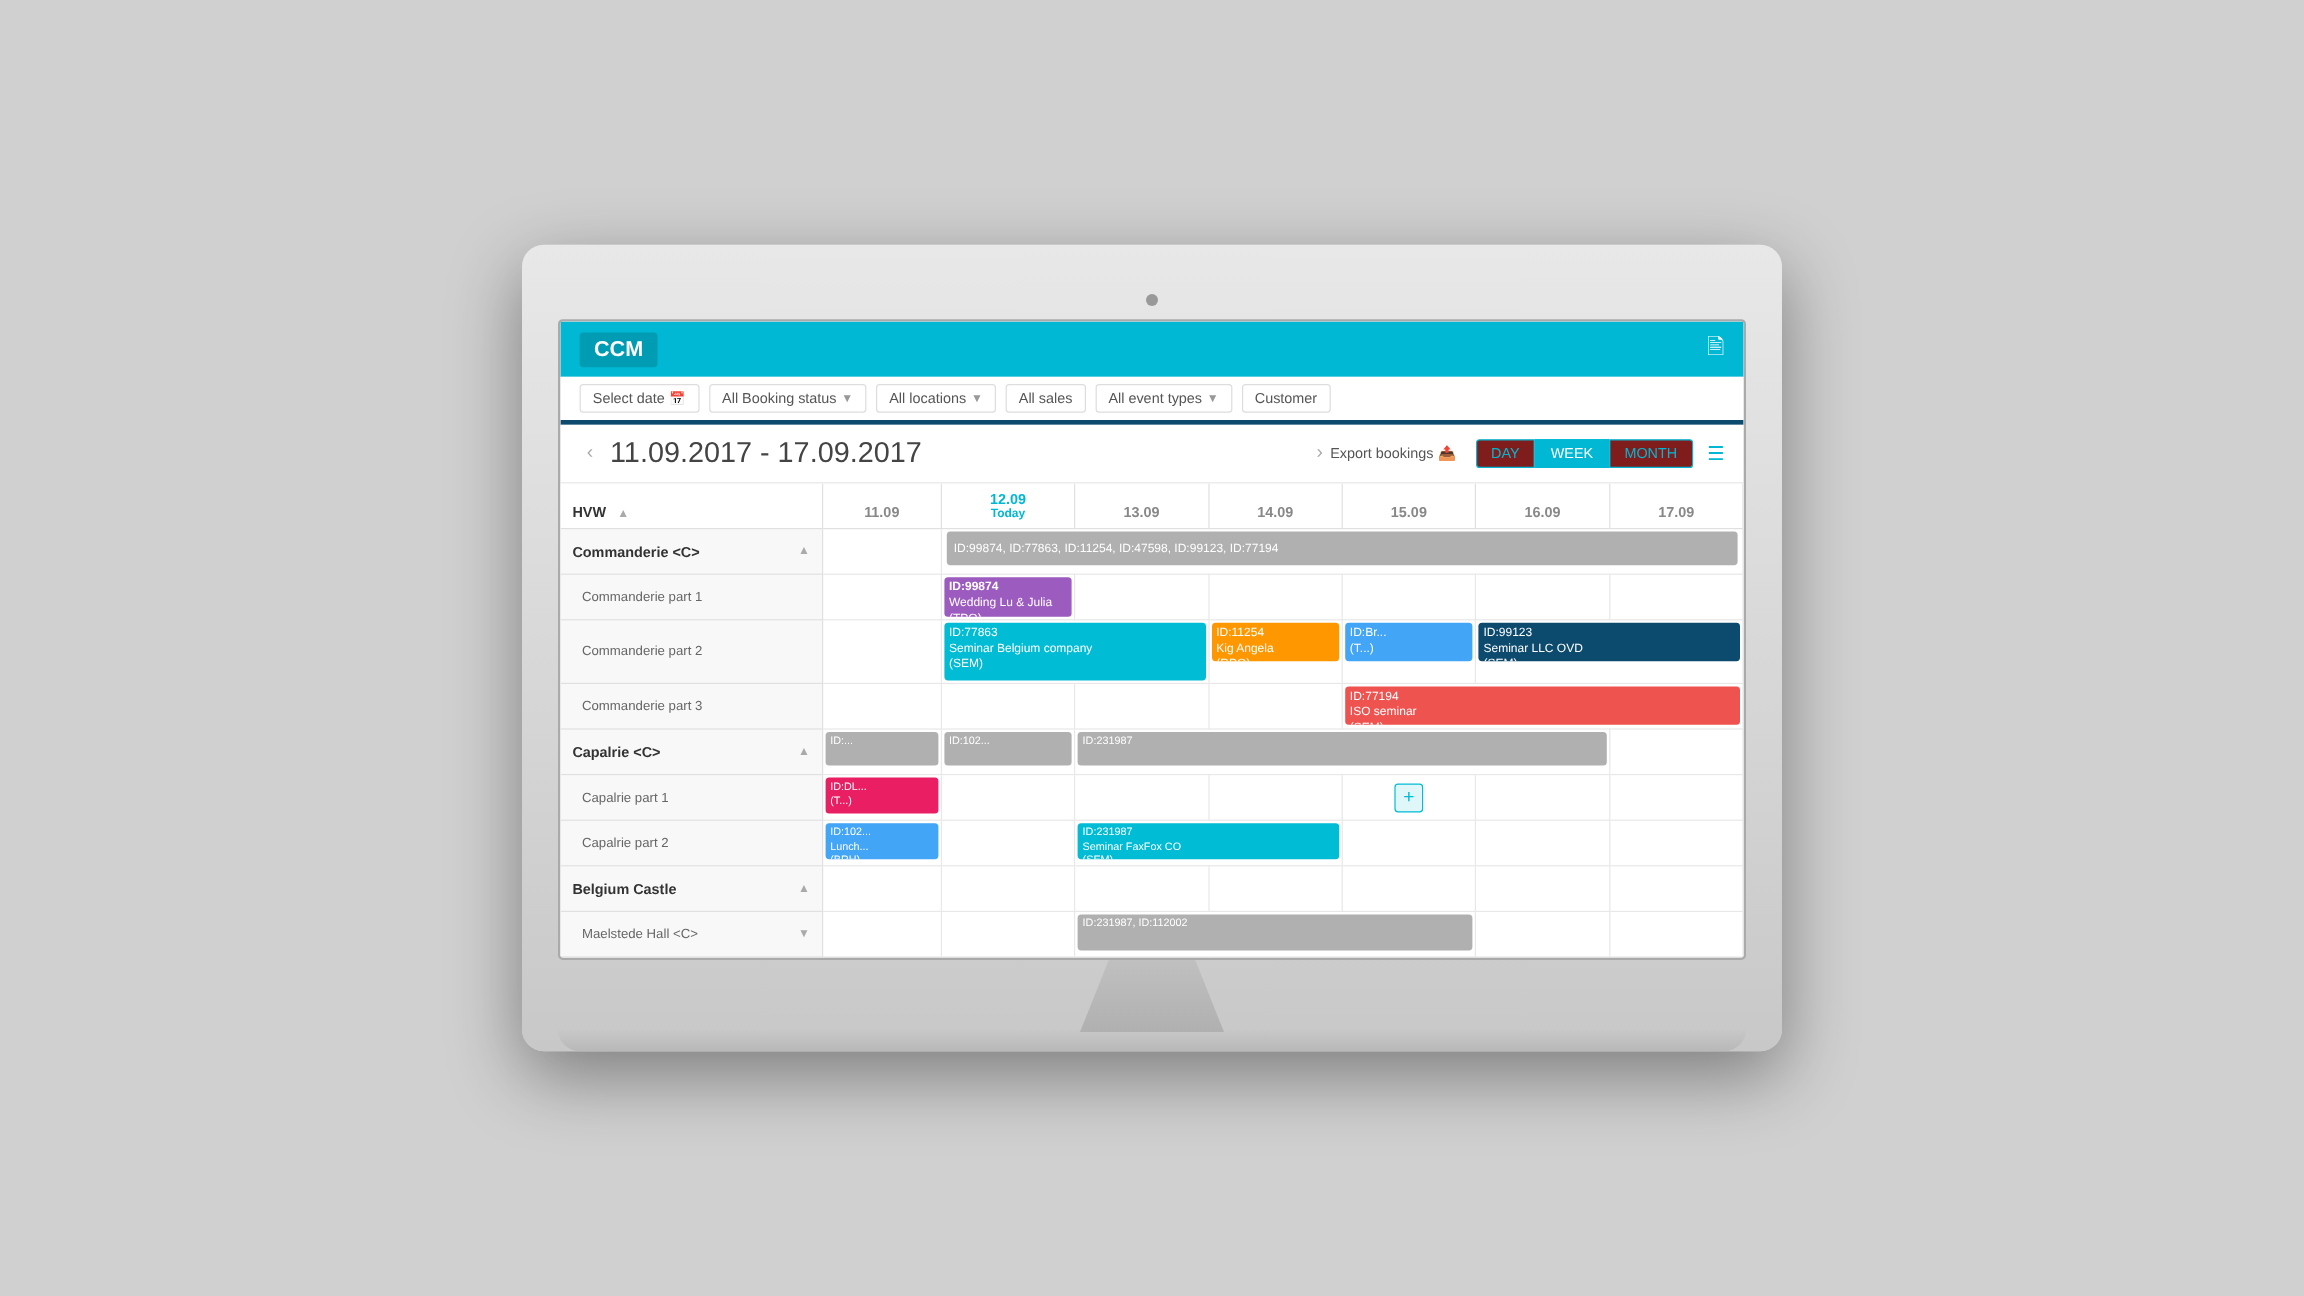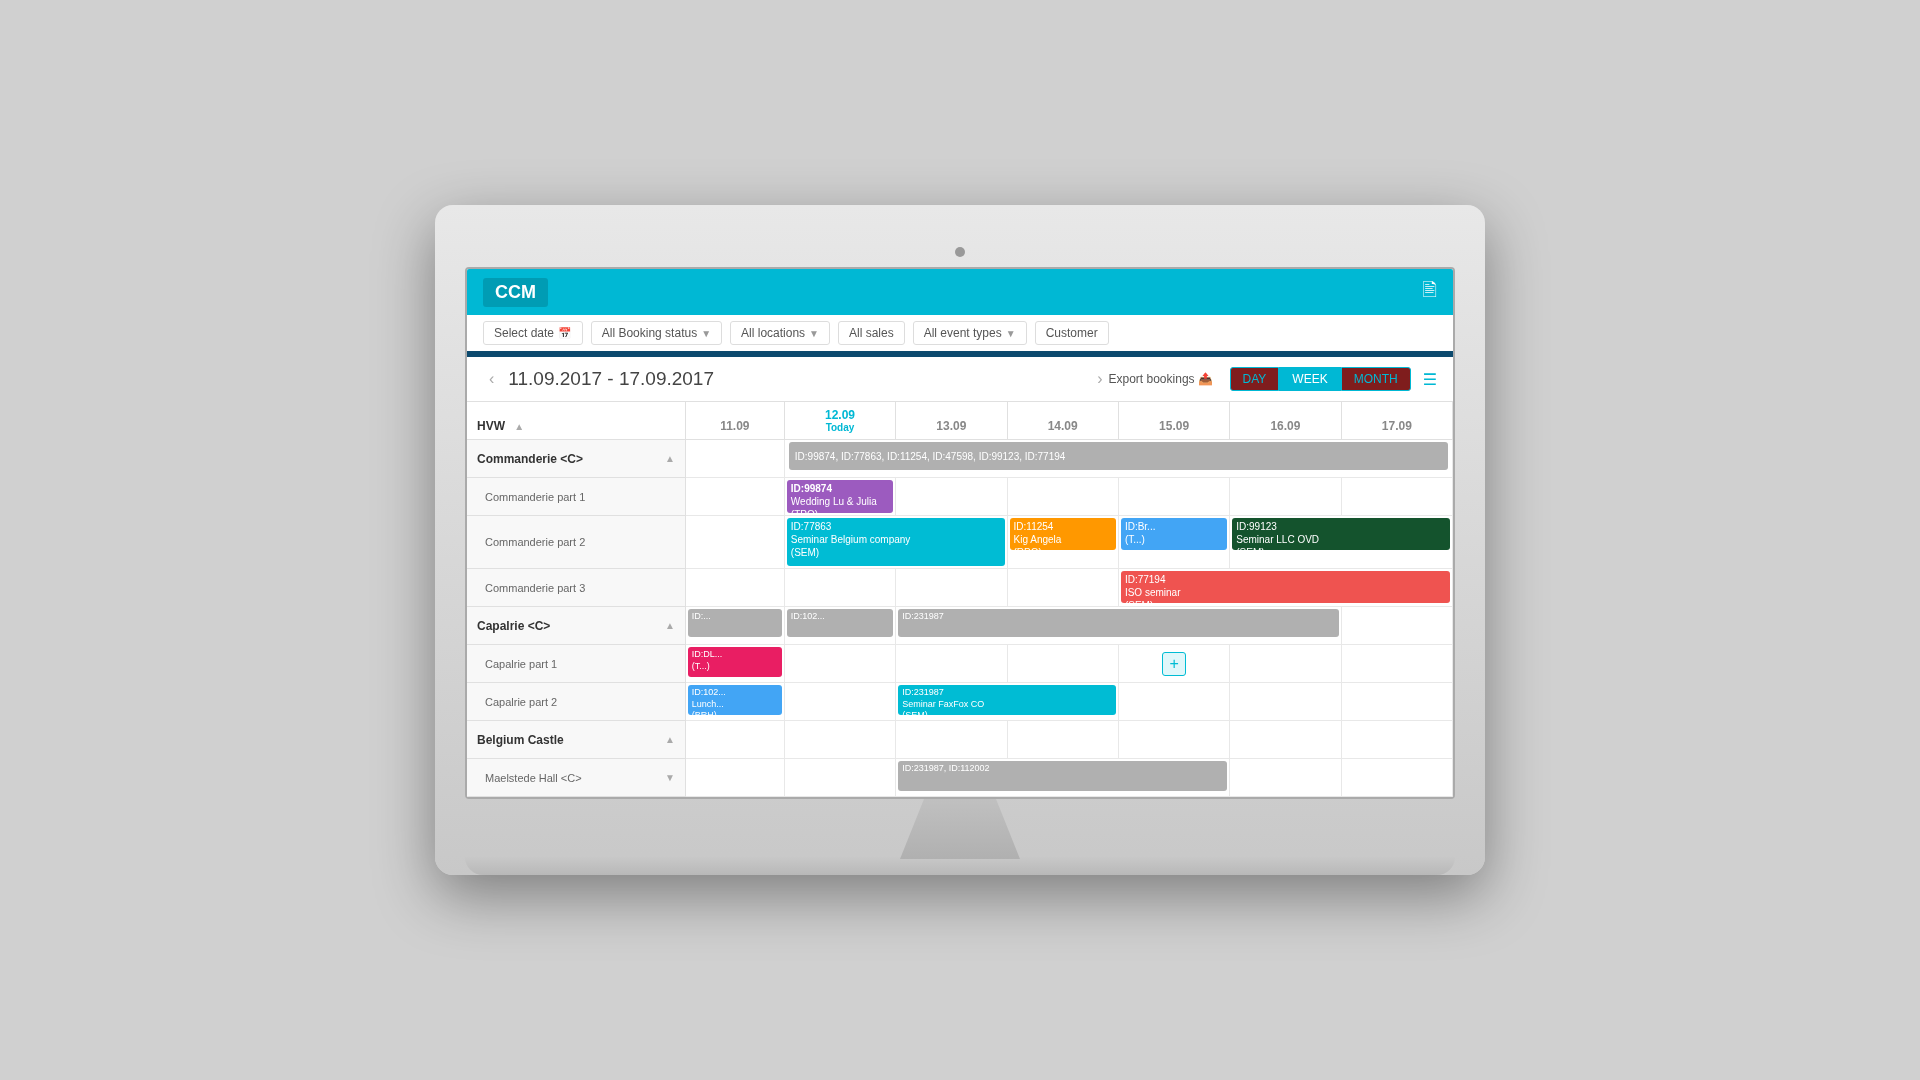--- a/index.html
+++ b/index.html
@@ -82,21 +82,21 @@
       display: flex;
       align-items: center;
       cursor: pointer;
       border-bottom: 3px solid transparent;
     }
     .nav-item.active { border-bottom: 3px solid #fff; font-weight: 600; }
     .nav-right { margin-left: auto; color: #fff; cursor: pointer; font-size: 18px; }
 
     .filterbar {
       background: #fff;
-      border-bottom: 6px solid #0c4a6e;
+      border-bottom: 4px solid #0c4a6e;
       display: flex;
       align-items: center;
       padding: 6px 16px;
       gap: 8px;
     }
     .filter-item {
       display: flex;
       align-items: center;
       gap: 4px;
       border: 1px solid #ddd;
@@ -110,21 +110,21 @@
     .filter-item .arrow { font-size: 10px; color: #999; }
 
     .calendar-header {
       display: flex;
       align-items: center;
       padding: 10px 16px;
       background: #fff;
       border-bottom: 1px solid #e0e0e0;
     }
     .cal-nav { cursor: pointer; color: #aaa; font-size: 16px; padding: 0 6px; }
-    .cal-title { font-size: 19px; font-weight: 300; color: #444; flex: 1; margin: 0 8px; }
+    .cal-title { font-size: 24px; font-weight: 300; color: #444; flex: 1; margin: 0 8px; }
     .cal-export { display: flex; align-items: center; gap: 4px; font-size: 12px; color: #555; cursor: pointer; margin-right: 16px; }
     .view-btns { display: flex; gap: 0; }
     .view-btn {
       border: 1px solid #00b8d4;
       background: #7f1d1d;
       color: #00b8d4;
       font-size: 12px;
       padding: 4px 12px;
       cursor: pointer;
     }
@@ -184,21 +184,21 @@
       padding: 2px 4px;
       overflow: hidden;
       cursor: pointer;
       line-height: 1.3;
     }
     .event-gray { background: #b0b0b0; color: #fff; }
     .event-purple { background: #9c5bbf; color: #fff; }
     .event-cyan { background: #00bcd4; color: #fff; }
     .event-orange { background: #ff9800; color: #fff; }
     .event-blue { background: #42a5f5; color: #fff; }
-    .event-green { background: #14532d; color: #fff; }
+    .event-green { background: #0c4a6e; color: #fff; }
     .event-red { background: #ef5350; color: #fff; }
     .event-pink { background: #e91e63; color: #fff; }
     .add-btn {
       position: absolute;
       top: 50%;
       left: 50%;
       transform: translate(-50%, -50%);
       width: 24px; height: 24px;
       border: 1px solid #00bcd4;
       border-radius: 3px;

